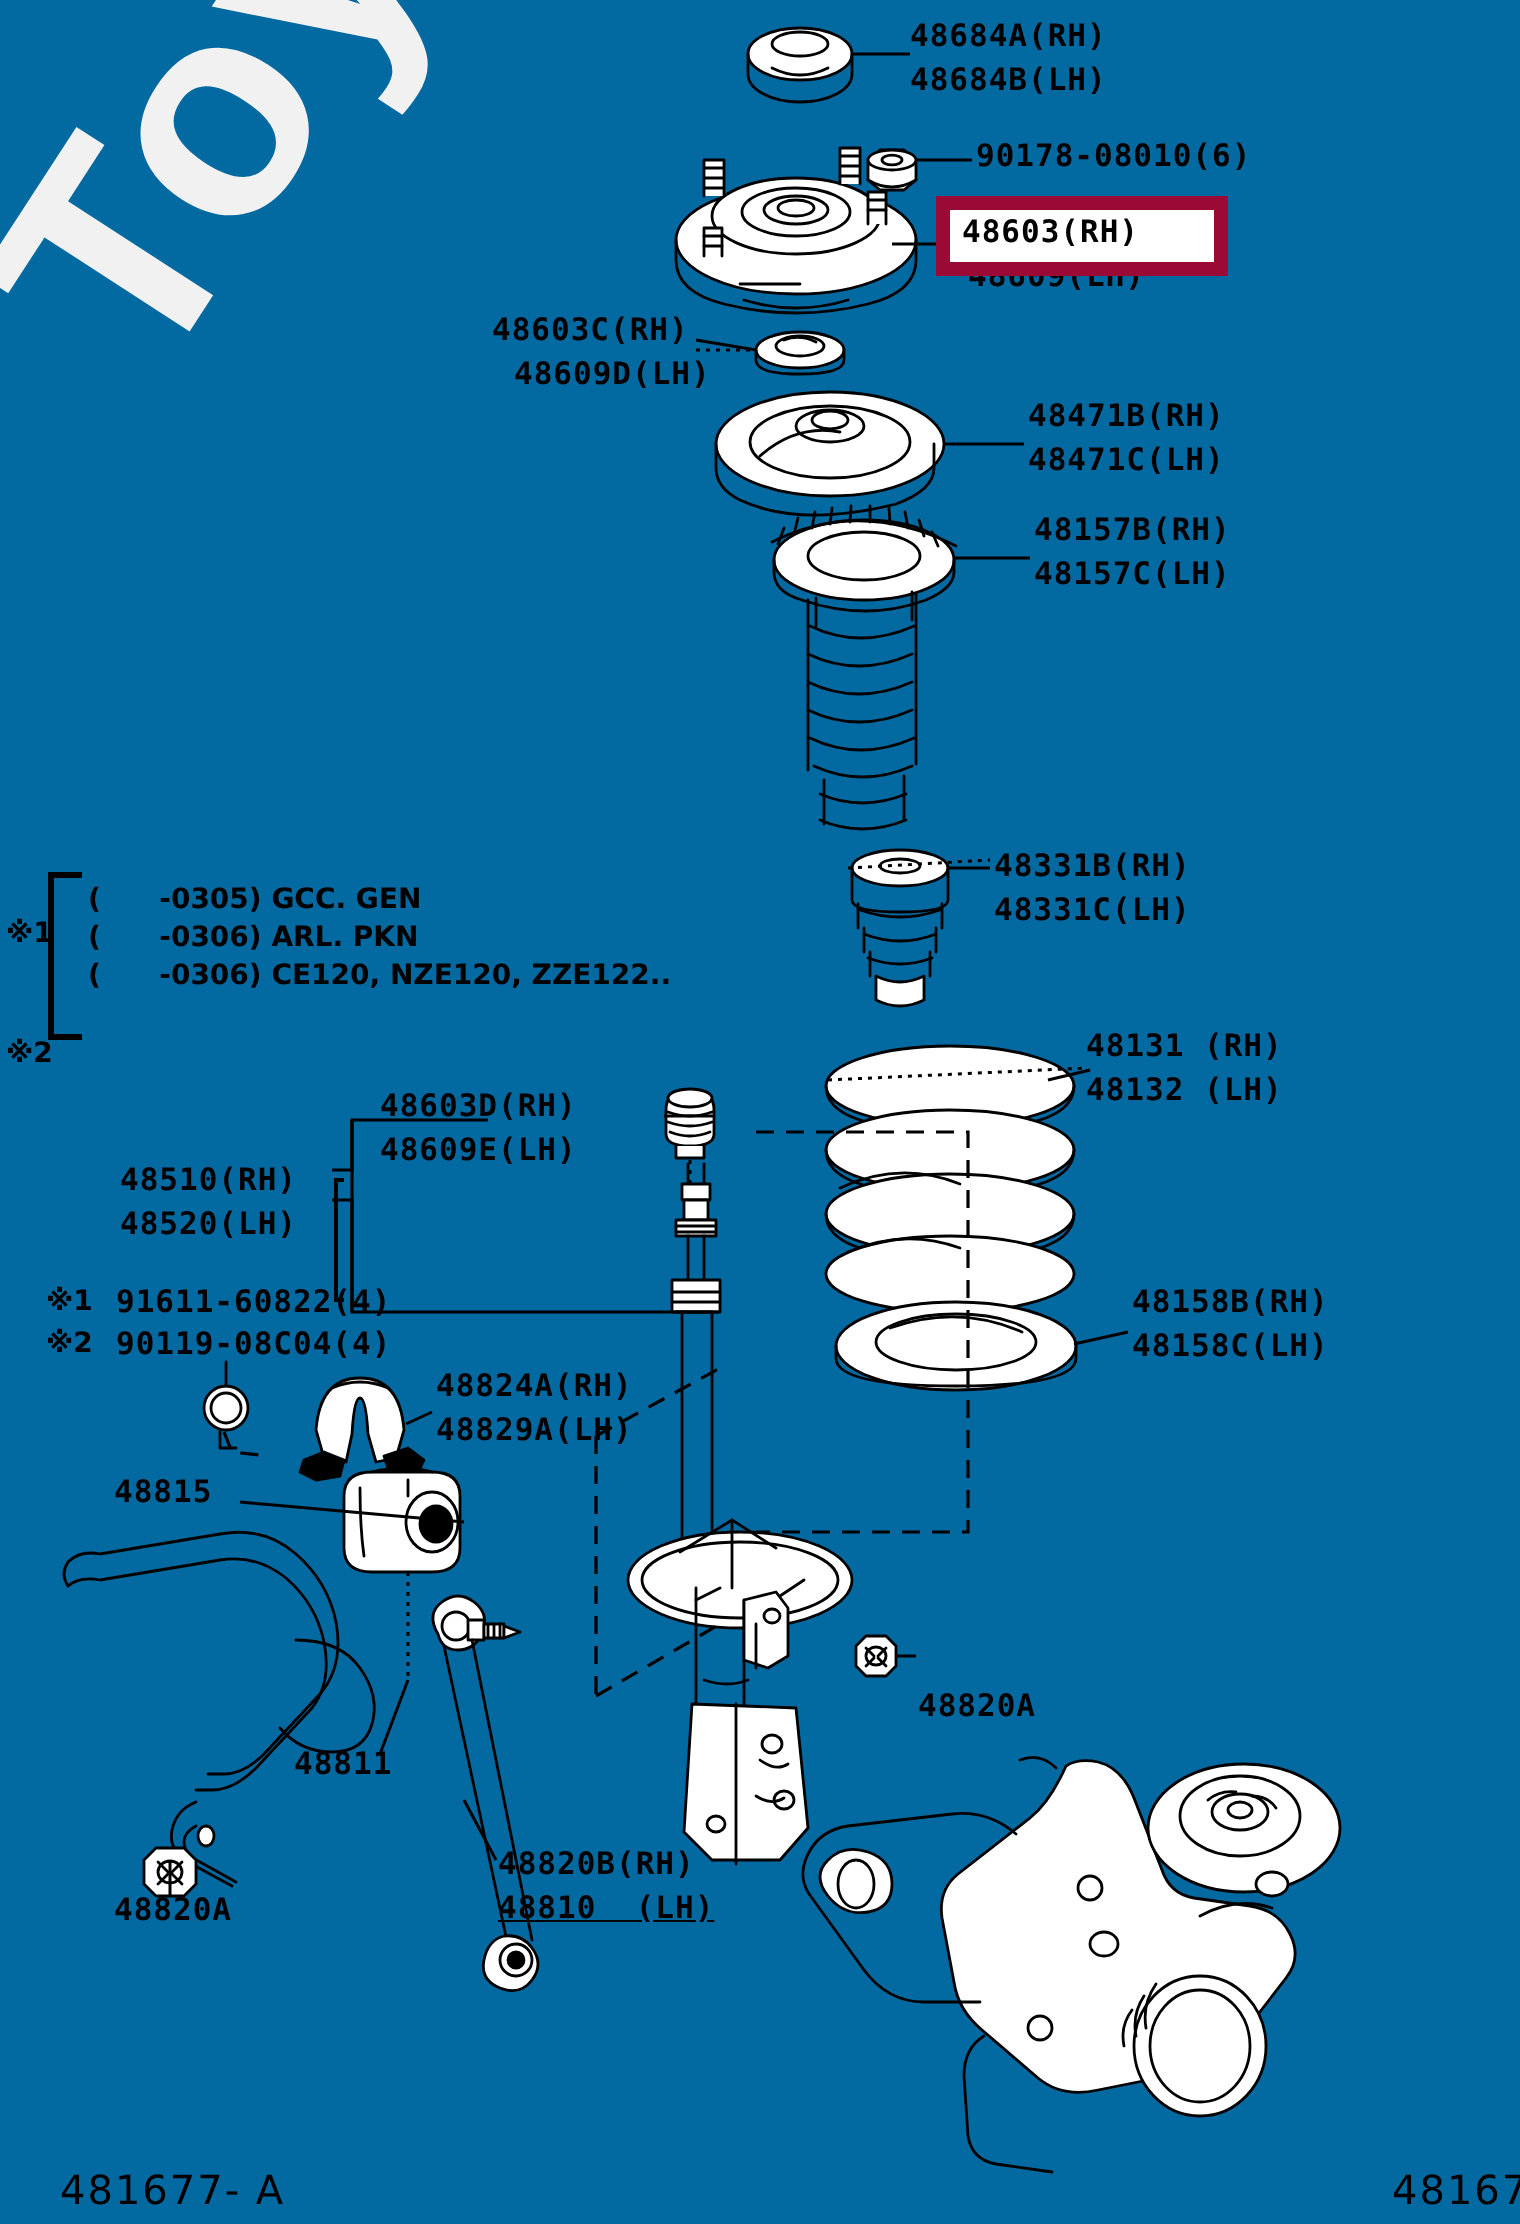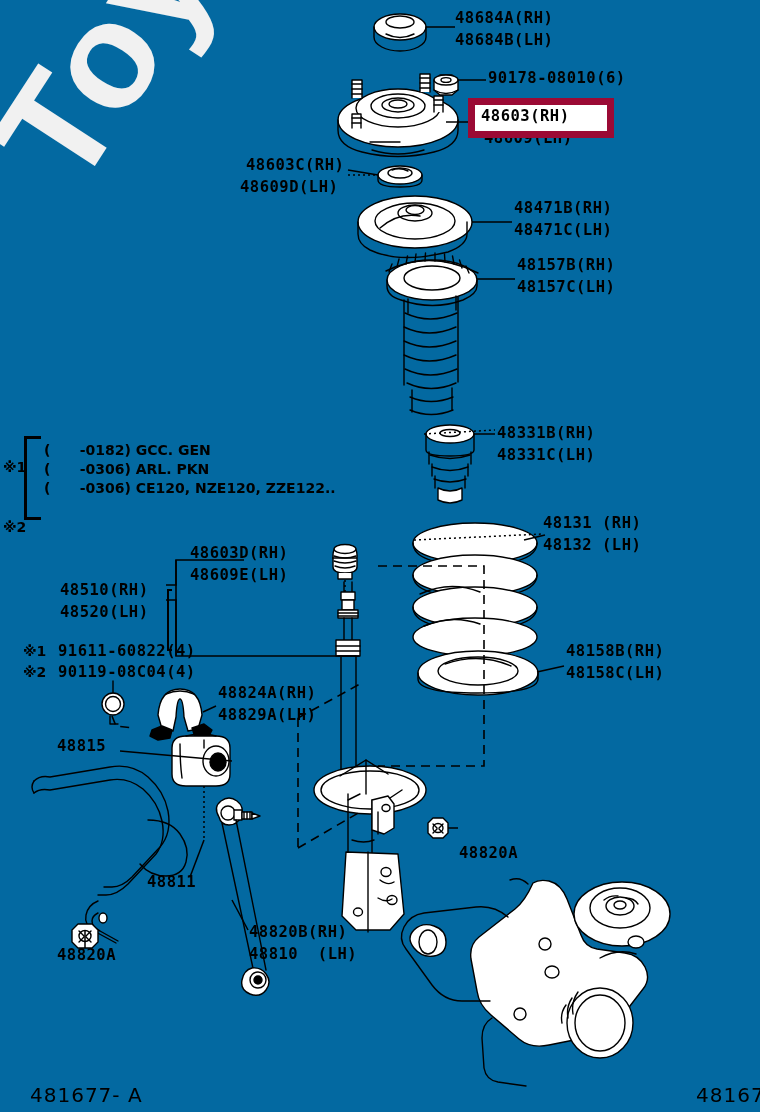--- a/index.html
+++ b/index.html
@@ -342,21 +342,21 @@
   </svg>
 
   <div class="bracket" style="left:24px; top:436px; width:14px; height:78px;"></div>
 
   <div id="labels-root">
       <div class="lbl" style="left: 455px; top: 8px;">48684A(RH)</div>
       <div class="lbl" style="left: 455px; top: 30px;">48684B(LH)</div>
       <div class="lbl" style="left: 488px; top: 68px;">90178-08010(6)</div>
       <div class="lbl" style="left: 484px; top: 128px;">48609(LH)</div>
       <div class="lbl" style="left: 246px; top: 155px;">48603C(RH)</div>
-      <div class="lbl" style="left: 240px; top: 177px;">48609D(LH)</div>
+      <div class="lbl" style="left: 257px; top: 177px;">48609D(LH)</div>
       <div class="lbl" style="left: 514px; top: 198px;">48471B(RH)</div>
       <div class="lbl" style="left: 514px; top: 220px;">48471C(LH)</div>
       <div class="lbl" style="left: 517px; top: 255px;">48157B(RH)</div>
       <div class="lbl" style="left: 517px; top: 277px;">48157C(LH)</div>
       <div class="lbl" style="left: 497px; top: 423px;">48331B(RH)</div>
       <div class="lbl" style="left: 497px; top: 445px;">48331C(LH)</div>
       <div class="lbl" style="left: 543px; top: 513px;">48131 (RH)</div>
       <div class="lbl" style="left: 543px; top: 535px;">48132 (LH)</div>
       <div class="lbl" style="left: 566px; top: 641px;">48158B(RH)</div>
       <div class="lbl" style="left: 566px; top: 663px;">48158C(LH)</div>
@@ -364,32 +364,32 @@
       <div class="lbl" style="left: 190px; top: 565px;">48609E(LH)</div>
       <div class="lbl" style="left: 60px; top: 580px;">48510(RH)</div>
       <div class="lbl" style="left: 60px; top: 602px;">48520(LH)</div>
       <div class="lbl" style="left: 58px; top: 641px;">91611-60822(4)</div>
       <div class="lbl" style="left: 58px; top: 662px;">90119-08C04(4)</div>
       <div class="lbl" style="left: 218px; top: 683px;">48824A(RH)</div>
       <div class="lbl" style="left: 218px; top: 705px;">48829A(LH)</div>
       <div class="lbl" style="left: 57px; top: 736px;">48815</div>
       <div class="lbl" style="left: 147px; top: 872px;">48811</div>
       <div class="lbl" style="left: 249px; top: 922px;">48820B(RH)</div>
-      <div class="lbl" style="left: 249px; top: 944px;">48810  (LH)</div>
+      <div class="lbl" style="left: 249px; top: 944px; text-decoration: underline;">48810  (LH)</div>
       <div class="lbl" style="left: 57px; top: 945px;">48820A</div>
       <div class="lbl" style="left: 459px; top: 843px;">48820A</div>
     </div>
   <div id="marks-root">
       <div class="lbl note" style="left: 3px; top: 457px;">※1</div>
       <div class="lbl note" style="left: 3px; top: 517px;">※2</div>
       <div class="lbl note" style="left: 23px; top: 641px;">※1</div>
       <div class="lbl note" style="left: 23px; top: 662px;">※2</div>
     </div>
 
-  <div class="lbl note" style="left:44px; top:440px;">(      -0182) GCC. GEN</div>
+  <div class="lbl note" style="left:44px; top:440px;">(      -0305) GCC. GEN</div>
   <div class="lbl note" style="left:44px; top:459px;">(      -0306) ARL. PKN</div>
   <div class="lbl note" style="left:44px; top:478px;">(      -0306) CE120, NZE120, ZZE122..</div>
 
   <div class="highlight-box" style="left:468px; top:98px; width:146px; height:40px;">
     <span>48603(RH)</span>
   </div>
 
   <div class="lbl page" style="left:6px; top:1085px;">481677- A</div>
   <div class="lbl page" style="left:672px; top:1085px;">481677-B</div>
 

